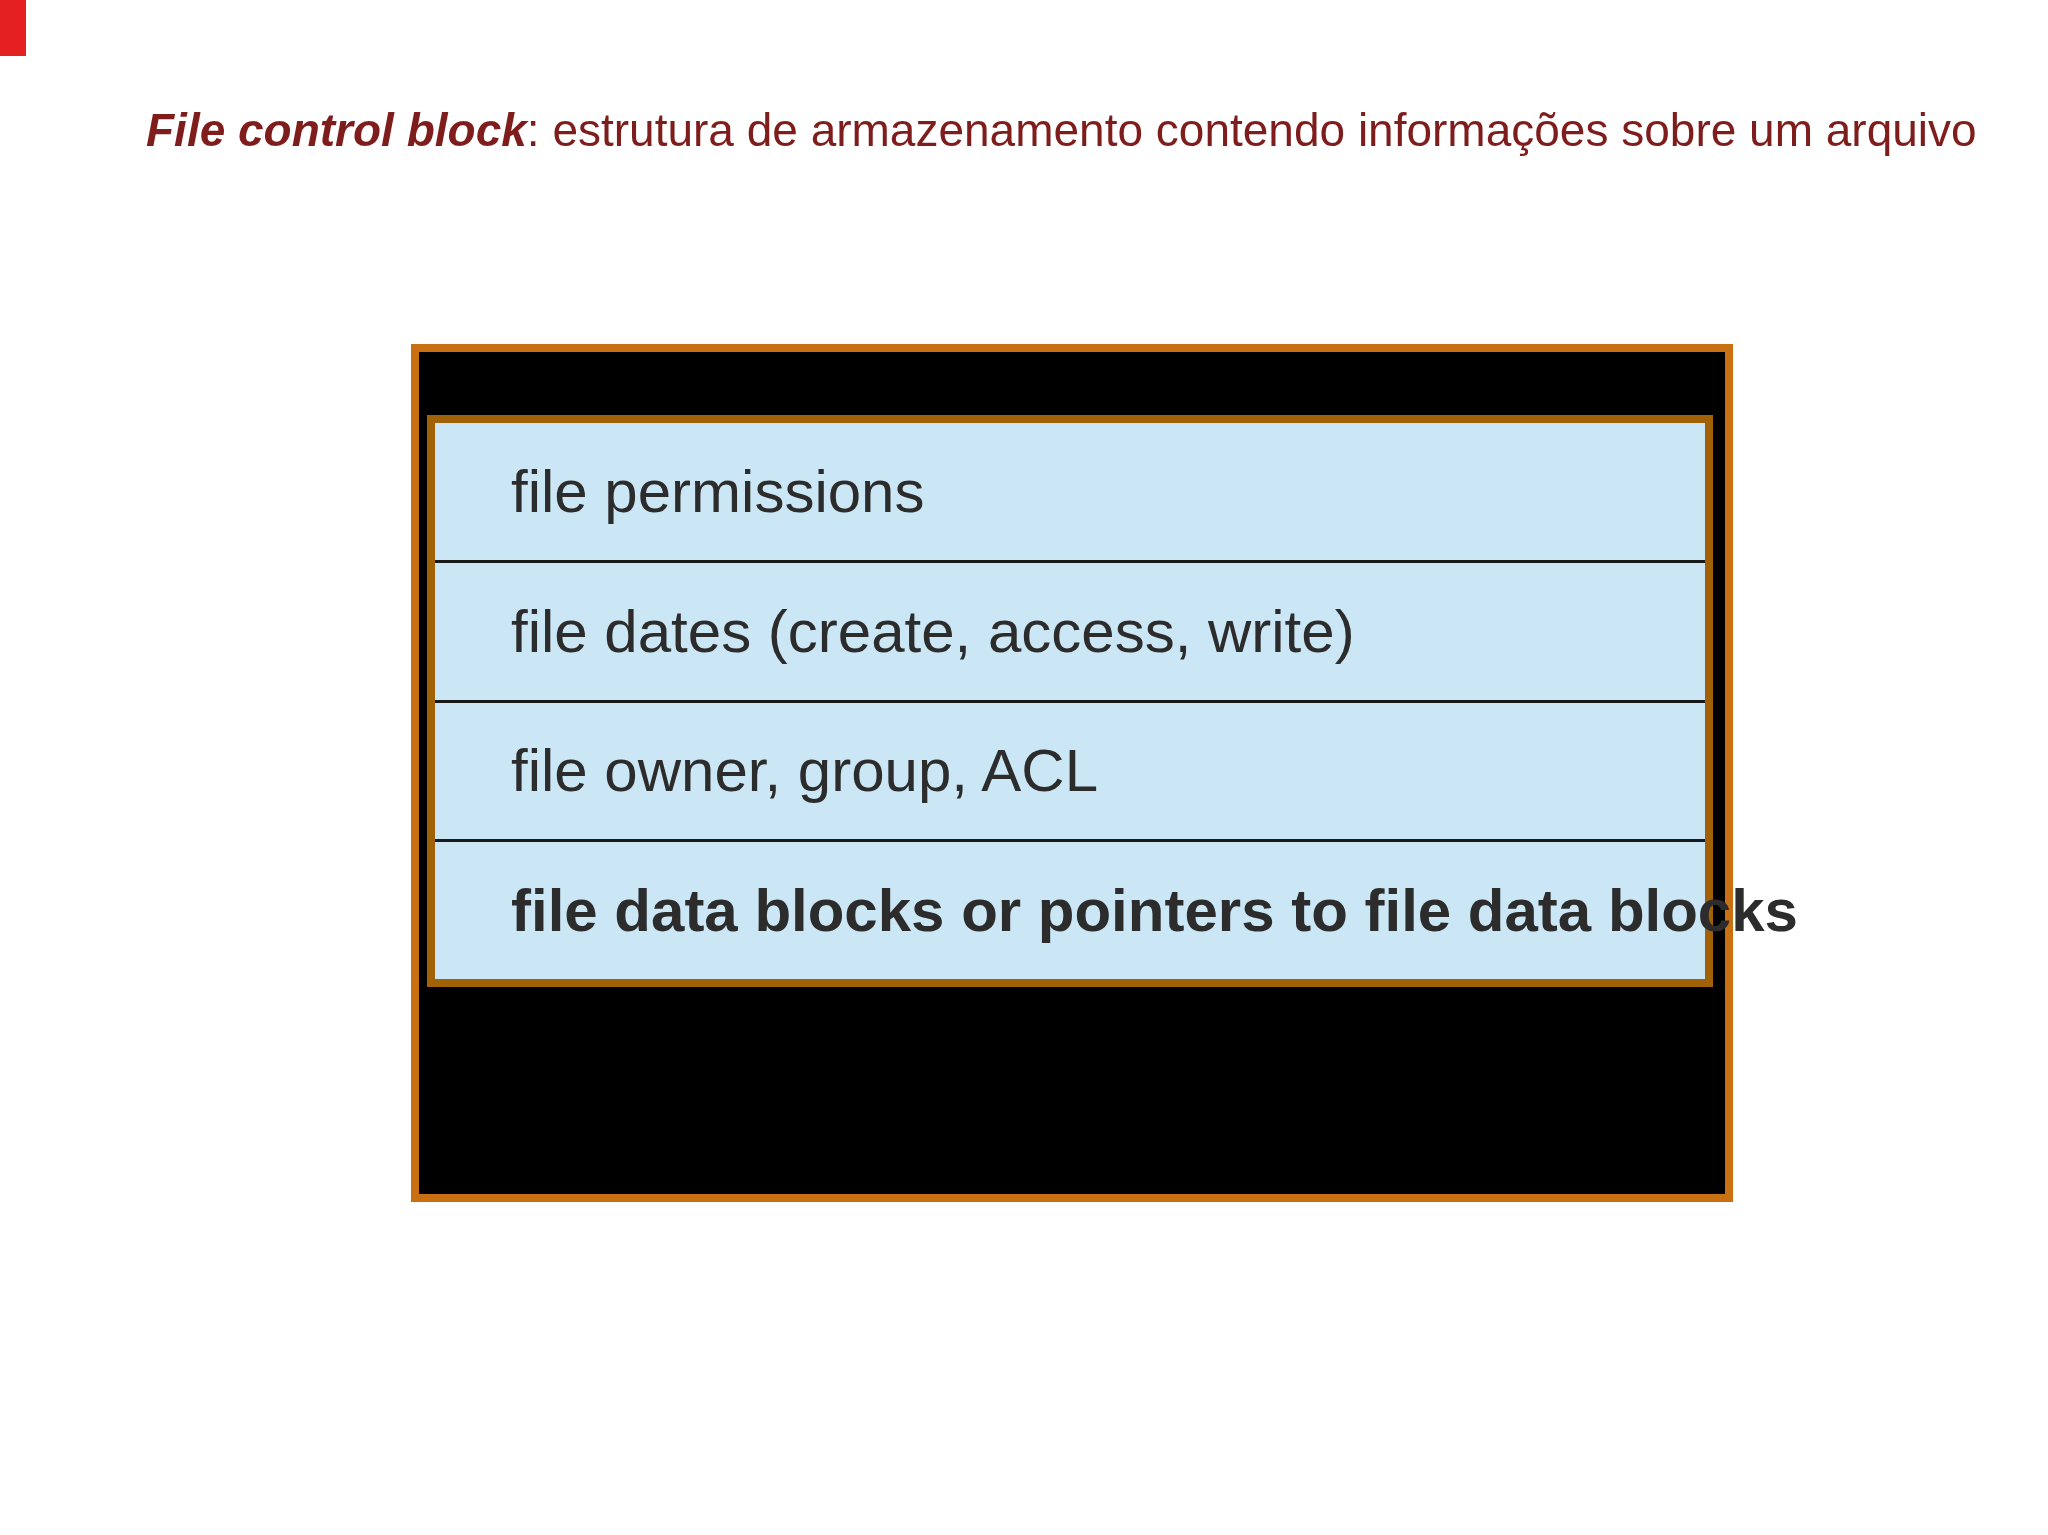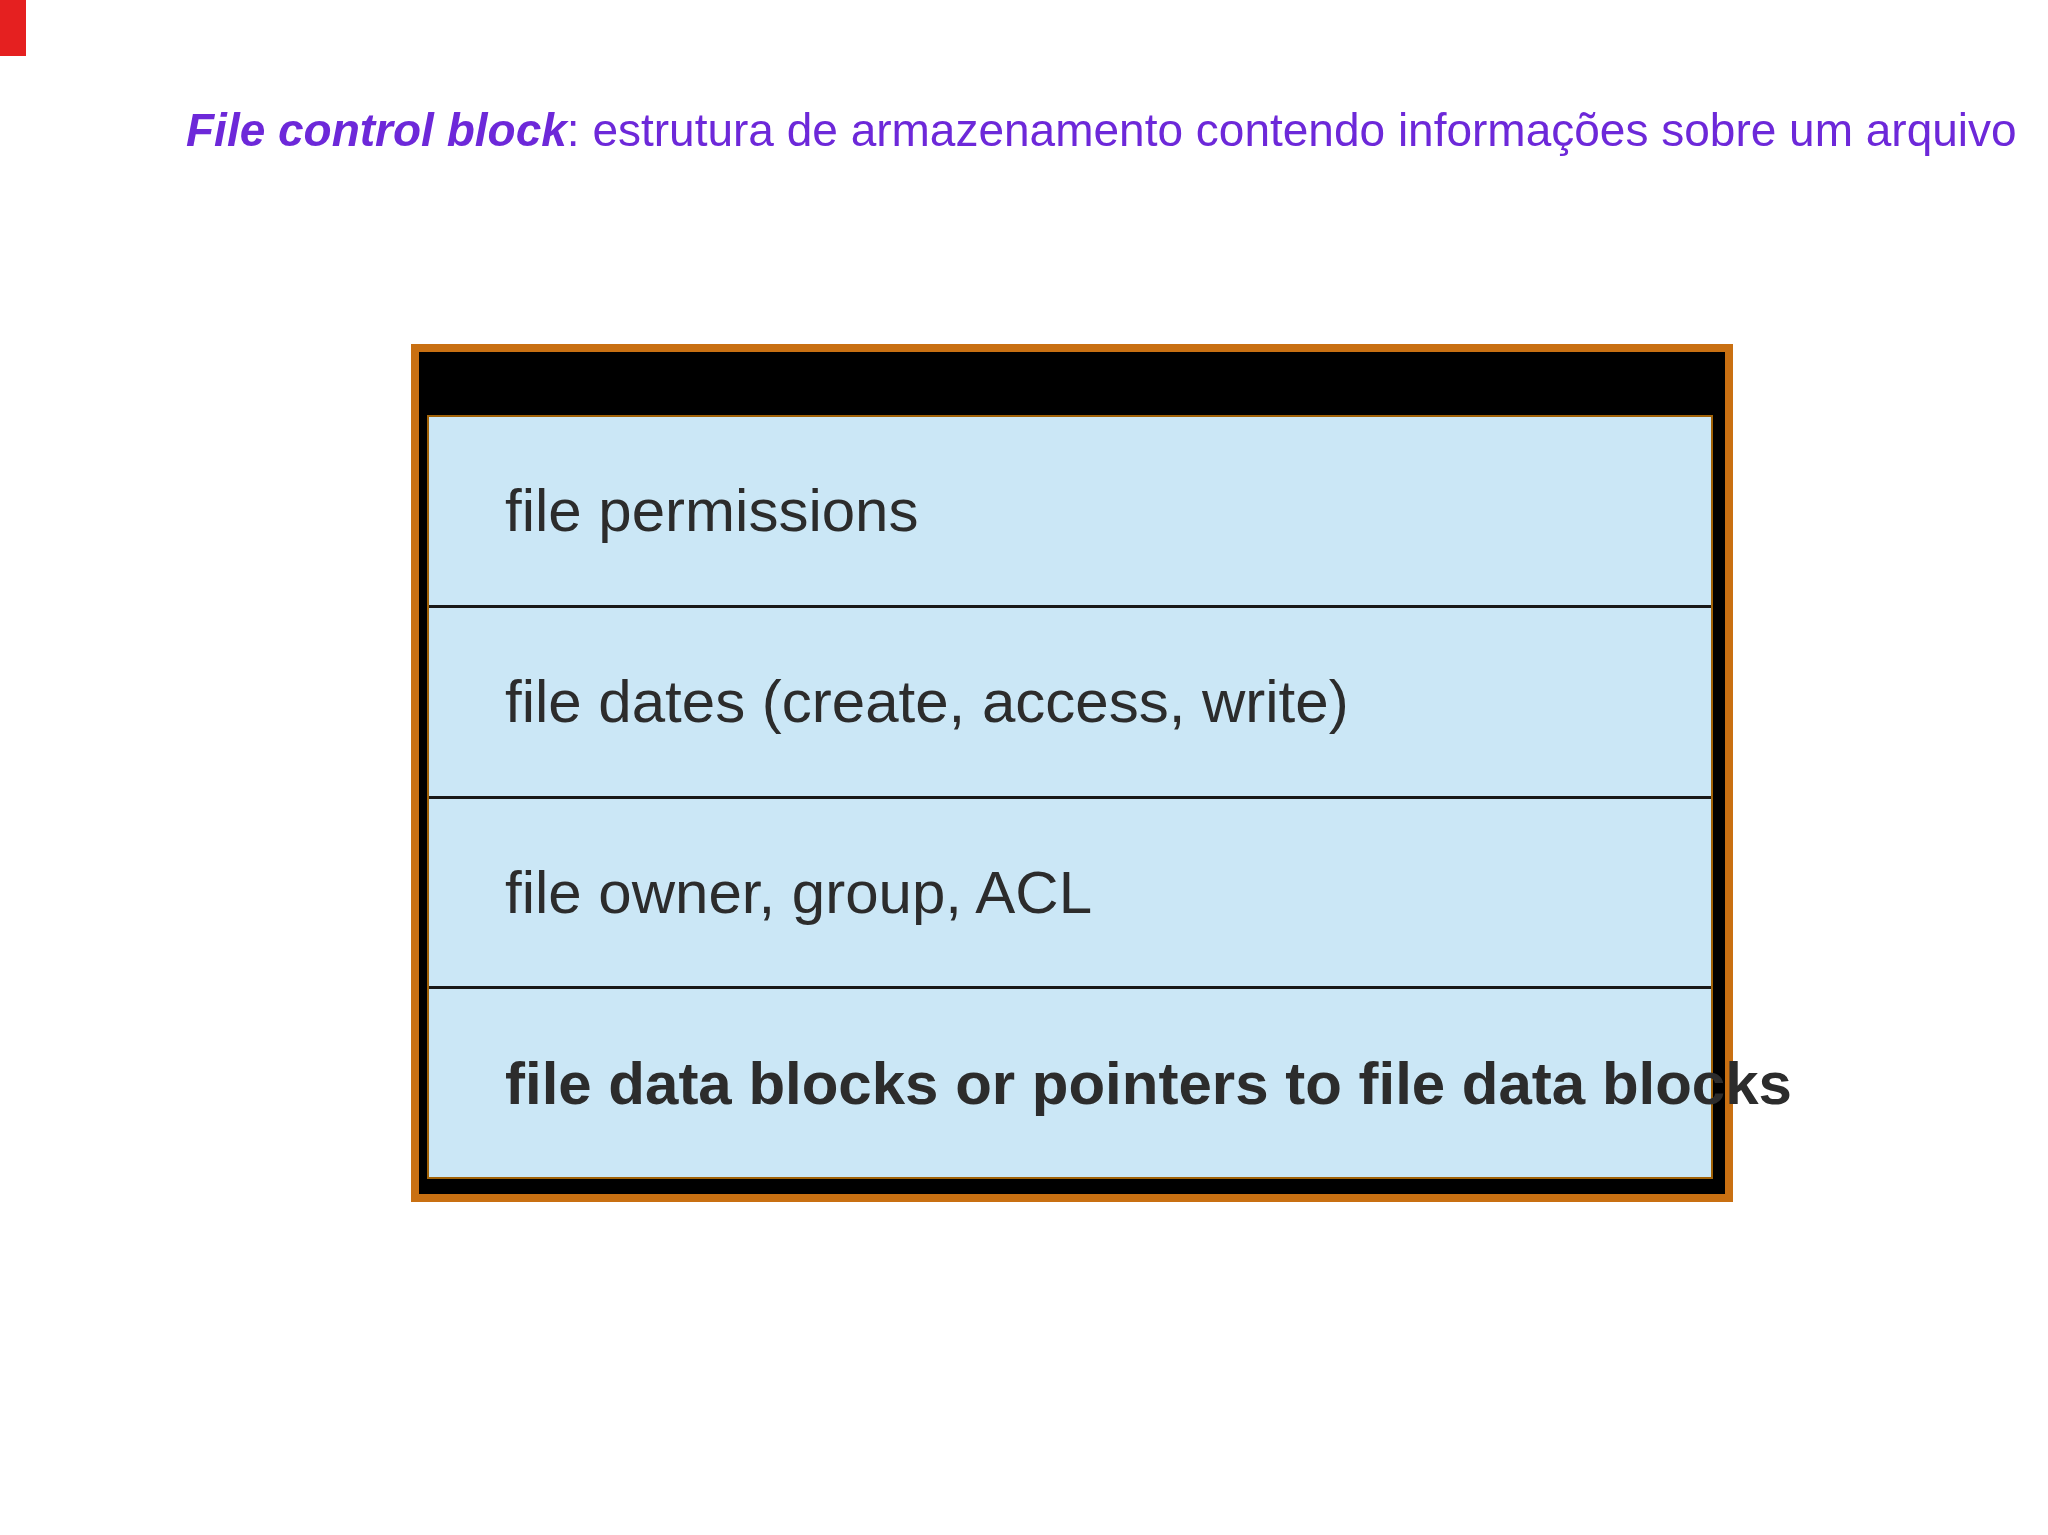--- a/index.html
+++ b/index.html
@@ -22,48 +22,47 @@
     width: 26px;
     height: 56px;
     background: #e52020;
   }
   .slide-title {
     position: absolute;
     left: 146px;
     top: 104px;
     font-size: 46px;
     line-height: 1.15;
-    color: #6d28d9;
+    color: #7f1d1d;
     white-space: nowrap;
     letter-spacing: 0px;
-    margin-left: 40px;
   }
   .slide-title .em {
     font-weight: bold;
     font-style: italic;
   }
   .fcb-box {
     position: absolute;
     left: 411px;
     top: 344px;
     width: 1322px;
     height: 858px;
     box-sizing: border-box;
     background: #000000;
     border: 8px solid #c97012;
     padding: 63px 12px 59px 8px;
   }
   .fcb-table {
     box-sizing: border-box;
     width: 100%;
-    height: 764px;
+    height: 572px;
     display: flex;
     flex-direction: column;
     background: #cbe7f6;
-    border: 2px solid #a16207;
+    border: 8px solid #a16207;
   }
   .fcb-row {
     flex: 1 1 0;
     display: flex;
     align-items: center;
     box-sizing: border-box;
     background: #cbe7f6;
     border-bottom: 3px solid #191919;
     padding-left: 76px;
   }

